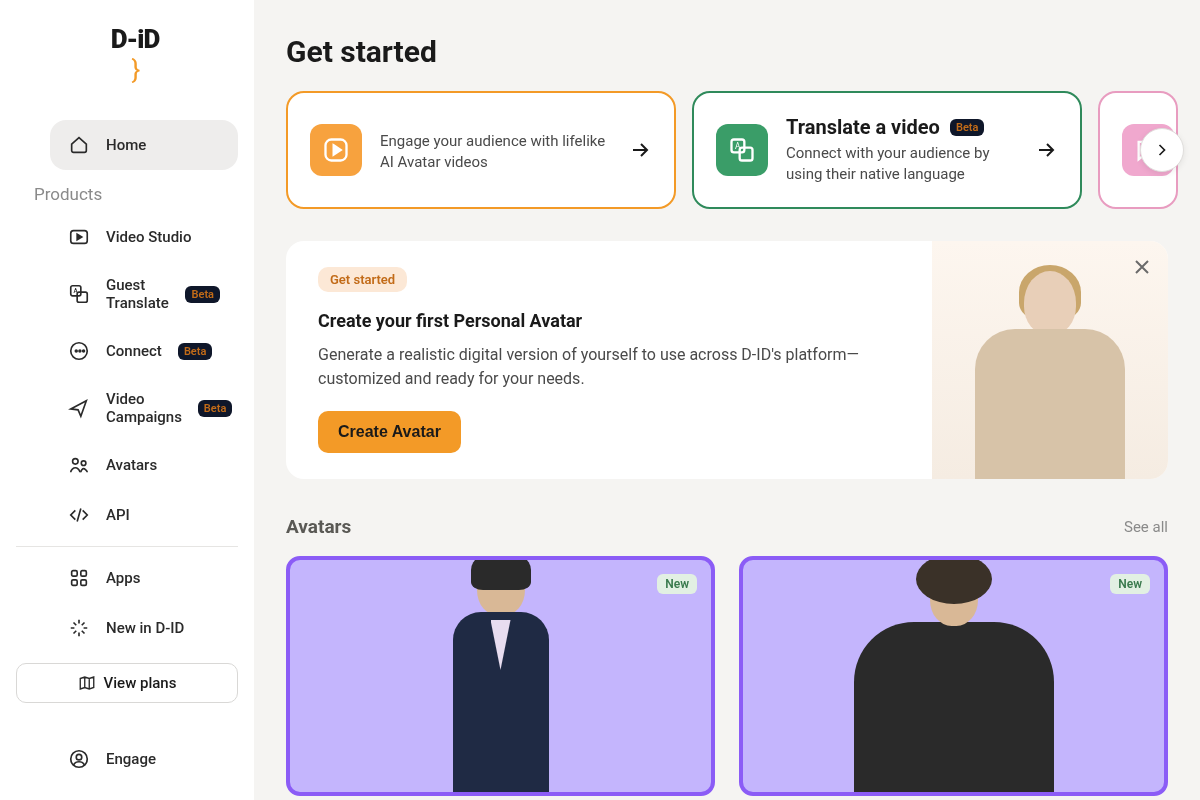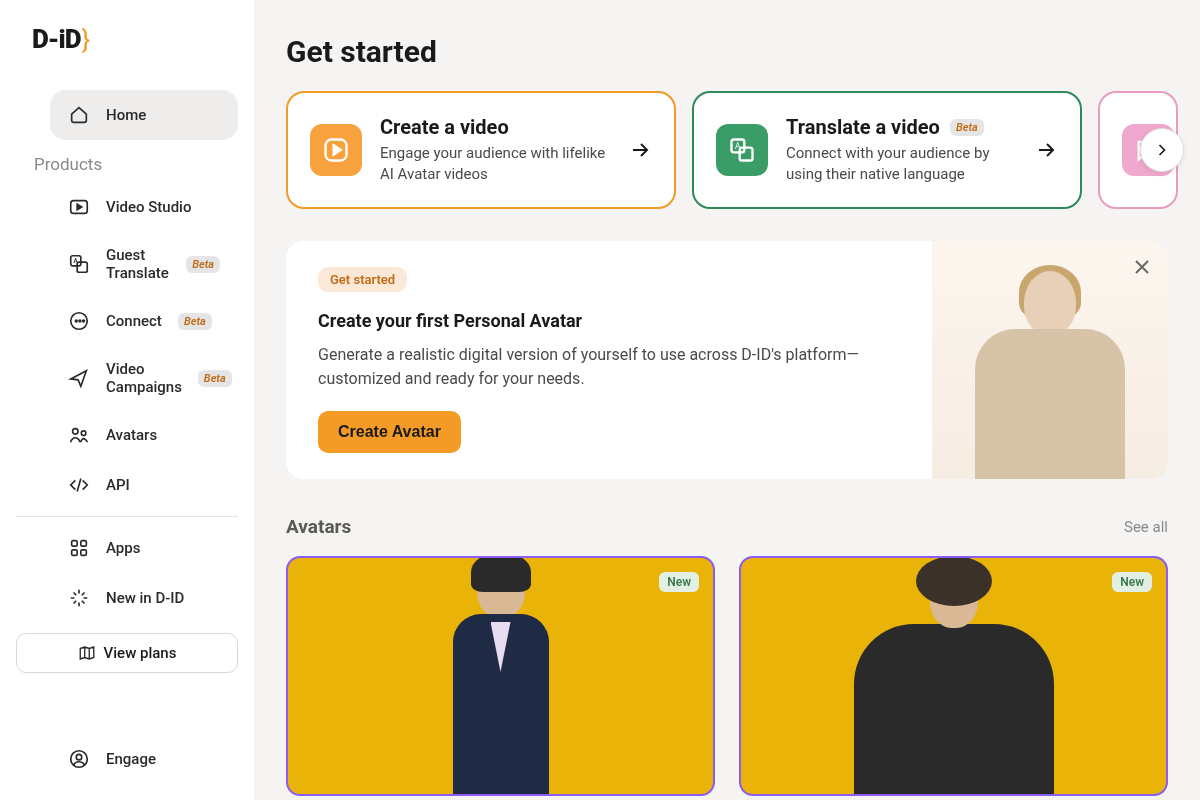--- a/index.html
+++ b/index.html
@@ -23,20 +23,21 @@
     position: relative;
   }
   .logo {
     font-weight: 900;
     font-size: 26px;
     letter-spacing: -1px;
     margin-left: 16px;
     margin-bottom: 36px;
     display: flex;
     align-items: center;
+    flex-direction: column;
   }
   .logo .brace { color: #f39a27; font-weight: 400; margin-left: 1px; }
   .nav-item {
     display: flex;
     align-items: center;
     gap: 16px;
     padding: 14px 18px;
     border-radius: 16px;
     cursor: pointer;
     font-size: 15px;
@@ -45,27 +46,26 @@
     margin-left: 34px;
   }
   .nav-item.active { background: #eeedec; }
   .nav-item .icon { width: 22px; height: 22px; flex-shrink: 0; }
   .section-label {
     font-size: 17px;
     color: #8a8a8a;
     padding: 14px 18px 8px 18px;
   }
   .badge-beta {
-    background: #e5e5e5;
+    background: #0f172a;
     color: #c26b18;
     font-size: 11px;
     font-weight: 600;
     padding: 2px 6px;
     border-radius: 6px;
-    font-style: italic;
   }
   .divider {
     border: none;
     border-top: 1px solid #e6e5e3;
     margin: 6px 0;
   }
   .view-plans {
     border: 1px solid #d9d8d6;
     border-radius: 10px;
     padding: 10px 12px;
@@ -207,22 +207,22 @@
   }
   
   .section-row {
     display: flex; justify-content: space-between; align-items: center;
     margin: 36px 32px 18px 0;
   }
   .section-title { font-size: 19px; font-weight: 700; color: #5a5955; }
   .see-all { font-size: 15px; color: #8a8a8a; cursor: pointer; }
   .avatar-grid { display: flex; gap: 24px; margin-right: 32px; }
   .avatar-card {
-    background: #eab308;
-    border: 2px solid #8b5cf6;
+    background: #c4b5fd;
+    border: 4px solid #8b5cf6;
     border-radius: 14px;
     flex: 1;
     height: 240px;
     position: relative;
     overflow: hidden;
     cursor: pointer;
   }
   .badge-new {
     position: absolute;
     top: 14px; right: 14px;
@@ -418,23 +418,20 @@
 
   <div class="cards-row">
     <div class="action-card orange">
       <div class="card-icon orange">
         <svg viewBox="0 0 24 24" width="28" height="28" fill="none" stroke="#fff" stroke-width="2">
             <rect x="3" y="3" width="18" height="18" rx="5"></rect>
             <path d="M10 8l6 4-6 4z" fill="#fff"></path>
           </svg>
       </div>
       <div class="card-body">
-        <div class="card-title-row">
-          <span class="card-title">Create a video</span>
-        </div>
         <div class="card-desc">Engage your audience with lifelike AI Avatar videos</div>
       </div>
       <span class="arrow-icon">
         <svg viewBox="0 0 24 24" width="24" height="24" fill="none" stroke="#1a1a1a" stroke-width="2">
             <path d="M5 12h14M13 6l6 6-6 6"></path>
           </svg>
       </span>
     </div>
 
     <div class="action-card green">

